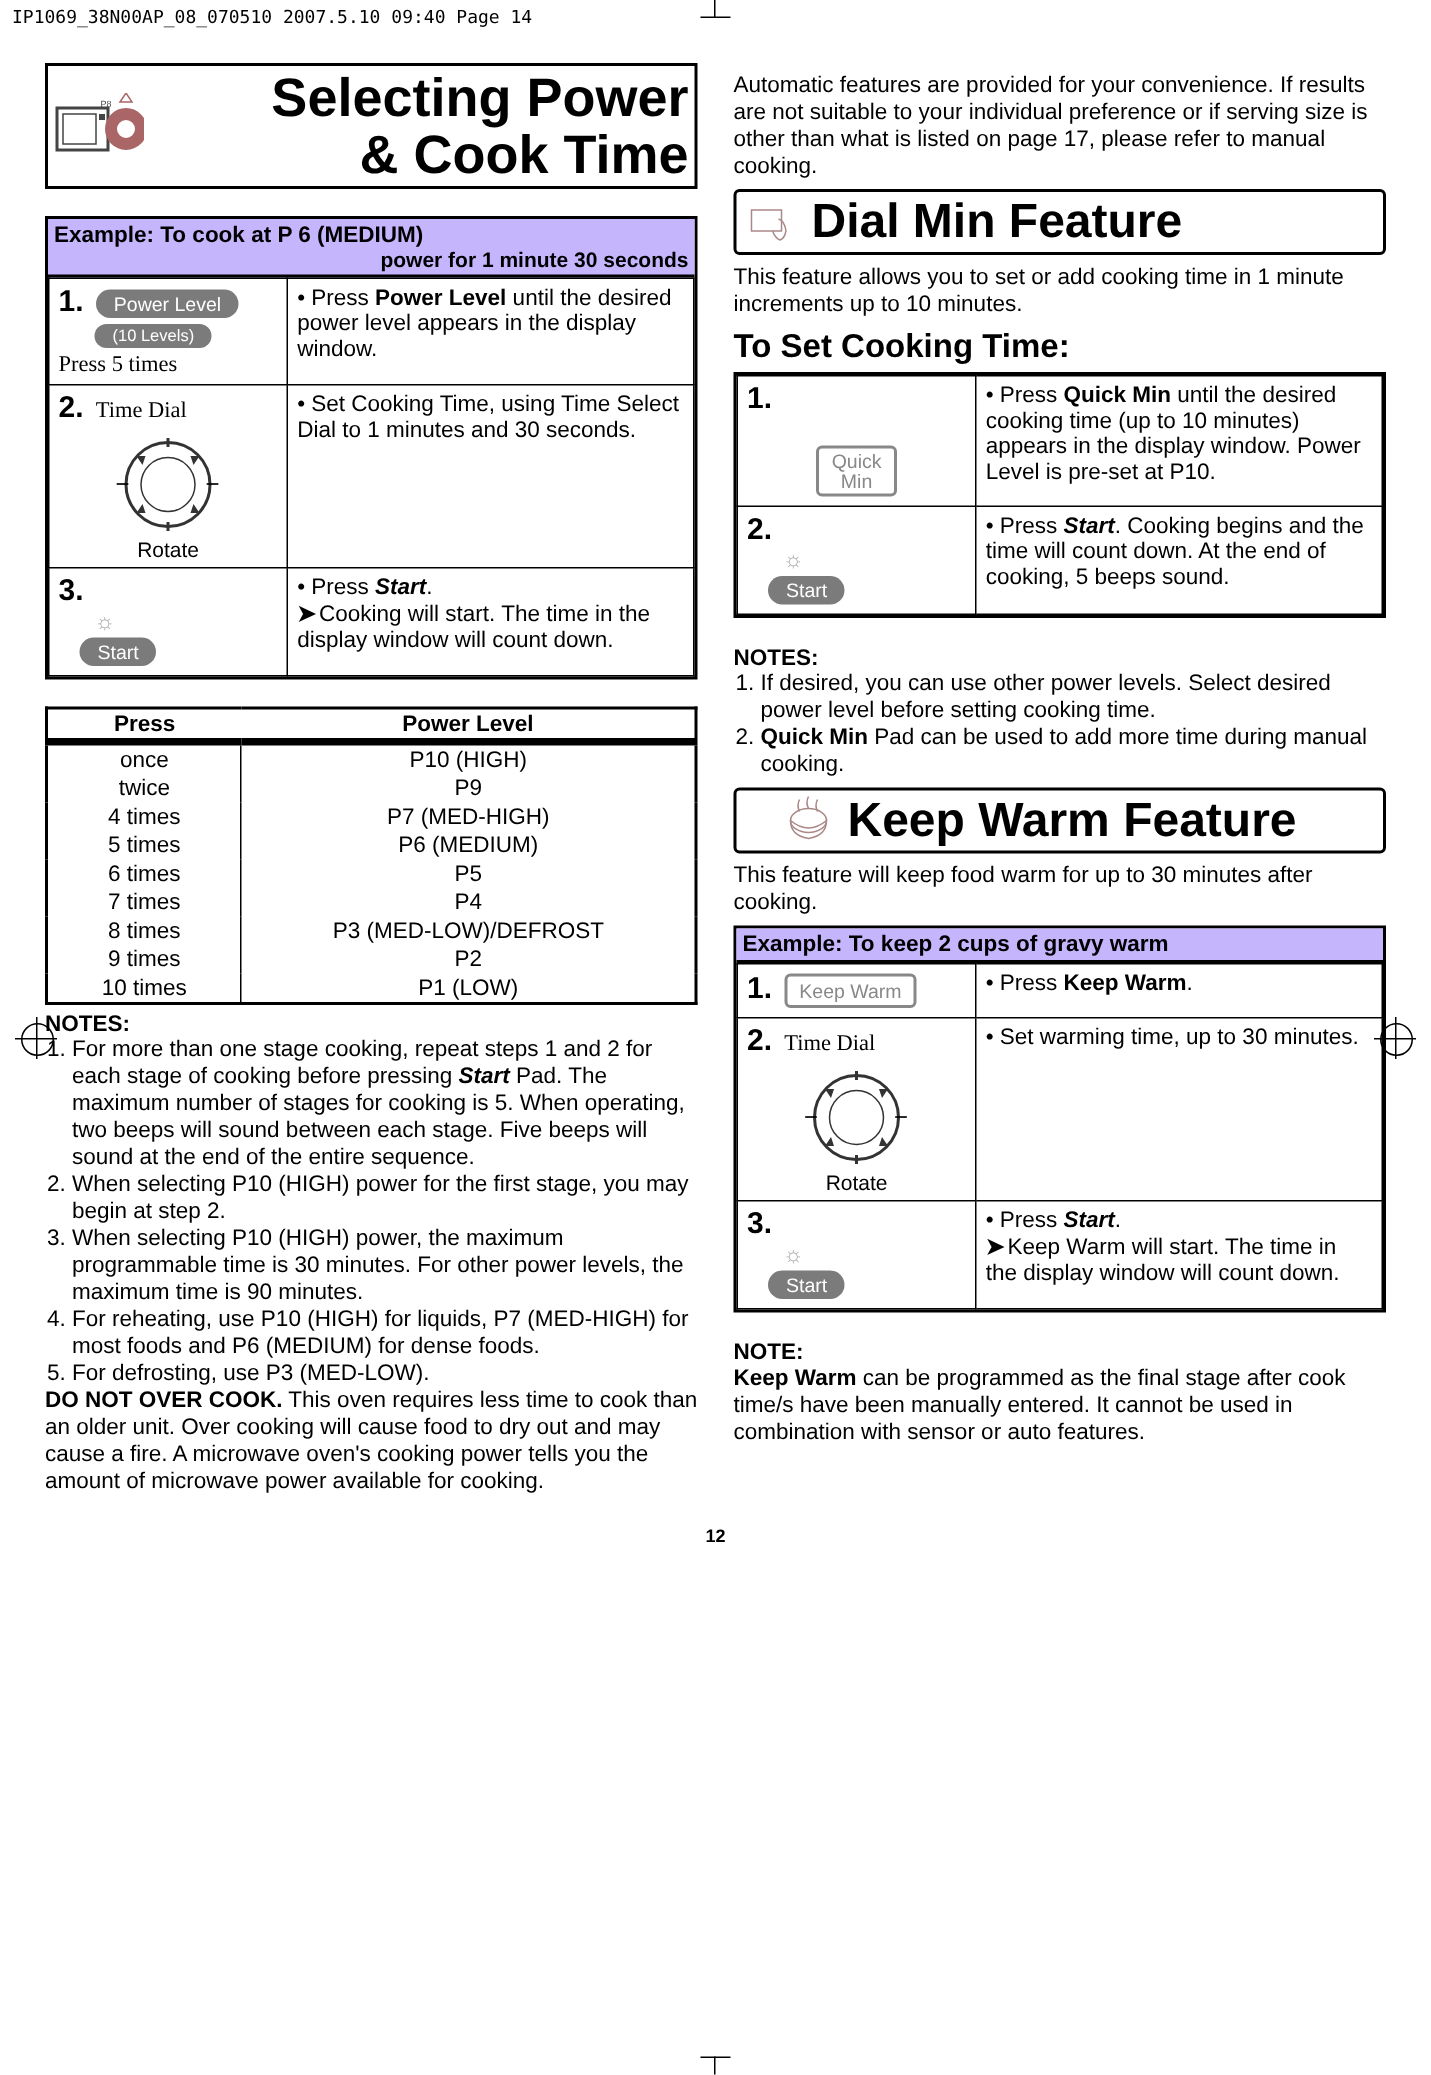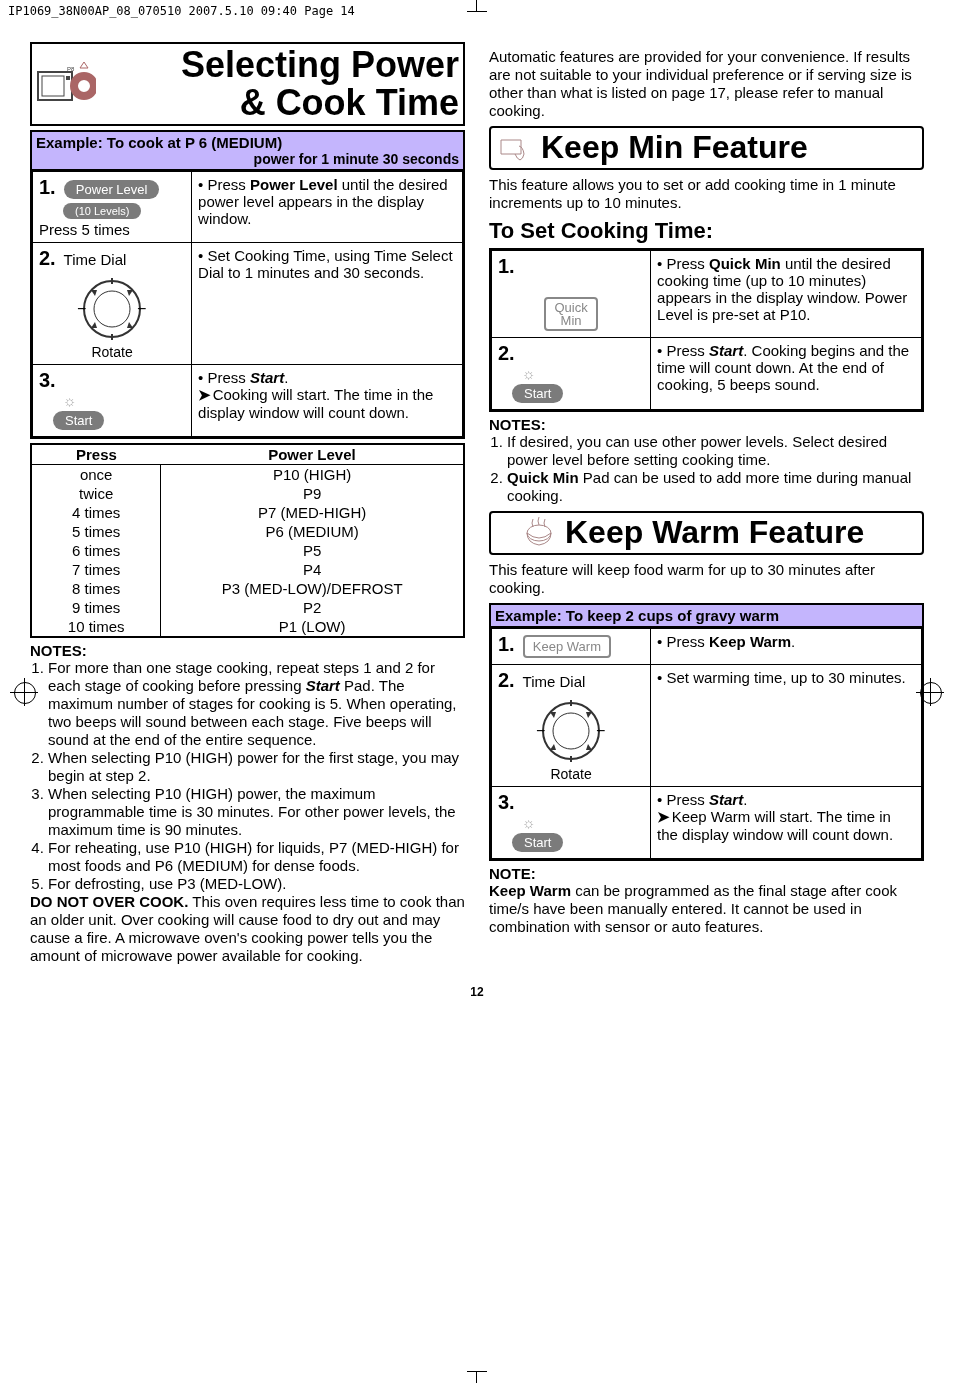--- a/index.html
+++ b/index.html
@@ -23,21 +23,21 @@
   .page {
     padding: 20px 30px;
     display: flex;
     gap: 24px;
   }
   .col {
     width: 50%;
   }
   .section-card {
     border: 2px solid #000;
-    margin-bottom: 4px;
+    margin-bottom: 18px;
   }
   .section-title {
     display: flex;
     align-items: center;
     gap: 6px;
     padding: 2px 4px;
     border-bottom: 2px solid #000;
   }
   .section-title-box {
     border: 2px solid #000;
@@ -85,20 +85,21 @@
   table.steps td.stepcell {
     width: 37%;
   }
   .stepnum {
     font-size: 20px;
     font-weight: bold;
     margin-right: 4px;
   }
   .control-label {
     font-size: 15px;
+    font-family: Liberation Serif, serif;
   }
   .dial {
     width: 70px;
     height: 70px;
     margin: 4px auto;
     display: block;
   }
   .rotate-label {
     text-align: center;
     font-size: 14px;
@@ -127,21 +128,21 @@
     border-collapse: collapse;
     font-size: 15px;
     margin-top: 4px;
     border: 2px solid #000;
   }
   table.power th, table.power td {
     padding: 1px 6px;
     text-align: center;
   }
   table.power th {
-    border-bottom: 1px solid #000000;
+    border-bottom: 5px solid #000000;
   }
   table.power td:first-child {
     border-right: 1px solid #000;
     width: 30%;
   }
   .notes h4 {
     margin: 4px 0 0 0;
     font-size: 15px;
   }
   .notes ol, .notes p {
@@ -377,21 +378,21 @@
 
     <p class="body-text">Automatic features are provided for your convenience. If results are not suitable to your individual preference or if serving size is other than what is listed on page 17, please refer to manual cooking.</p>
 
     <div class="section-title-box">
       <div class="icon-small">
         <svg viewBox="0 0 40 36" width="40" height="36">
           <path d="M6,10 l20,0 l0,14 l-20,0 z" fill="none" stroke="#a88" stroke-width="1"></path>
           <path d="M20,24 q2,5 5,6 q3,-1 4,-6 q-1,-7 -5,-8" fill="none" stroke="#a88" stroke-width="1"></path>
         </svg>
       </div>
-      <h2>Keep Min Feature</h2>
+      <h2>Dial Min Feature</h2>
     </div>
 
     <p class="body-text">This feature allows you to set or add cooking time in 1 minute increments up to 10 minutes.</p>
 
     <h3 class="subhead">To Set Cooking Time:</h3>
 
     <div class="section-card">
       <table class="steps">
         <tbody>
             <tr>

